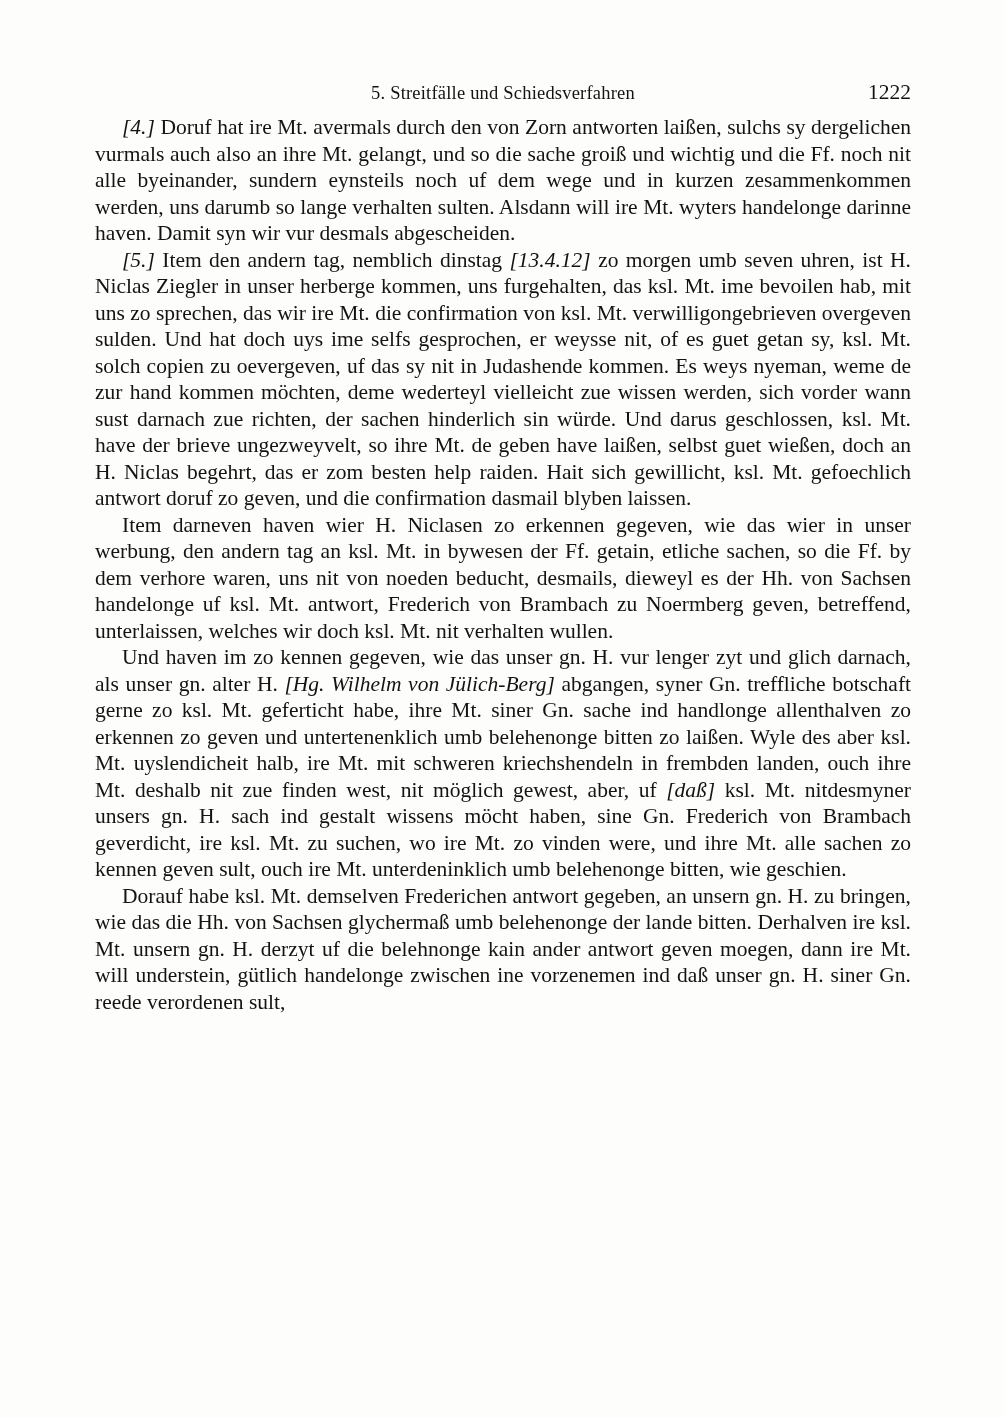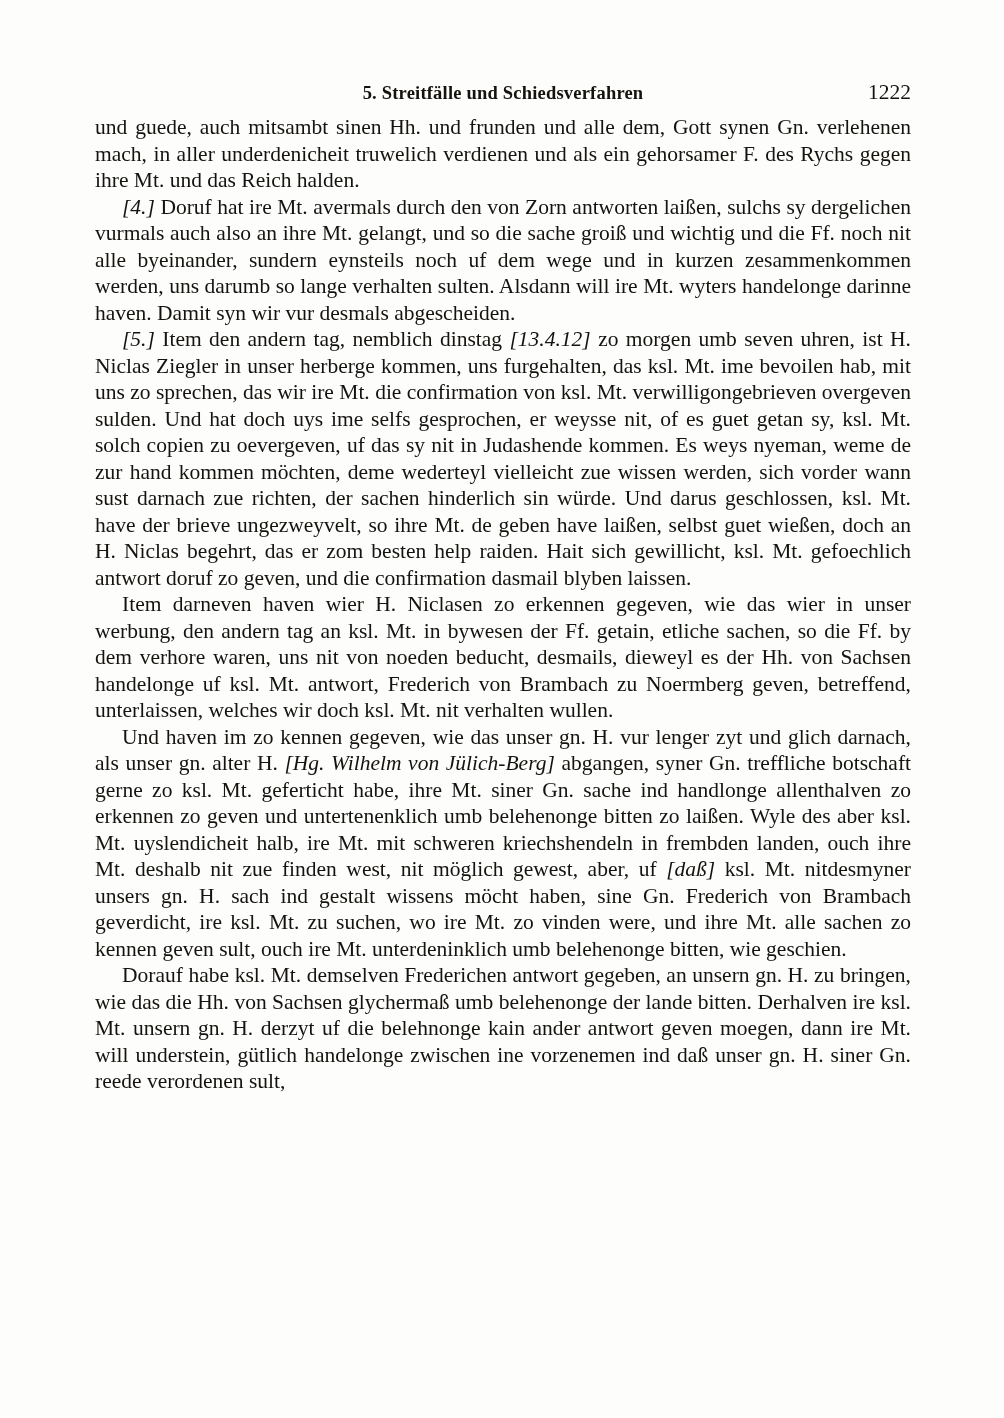--- a/index.html
+++ b/index.html
@@ -25,21 +25,20 @@
     display: grid;
     grid-template-columns: 1fr auto 1fr;
     align-items: baseline;
   }
   .running-head {
     grid-column: 2;
     text-align: center;
     font-size: 18.5px;
     letter-spacing: 0.2px;
     white-space: nowrap;
-    font-weight: bold;
   }
   .page-number {
     grid-column: 3;
     text-align: right;
     font-size: 21.5px;
   }
   .text-block {
     position: absolute;
     top: 114px;
     left: 95px;
@@ -62,20 +61,19 @@
 </style>
 </head>
 <body>
 
 <div class="page">
   <div class="page-header">
     <span class="running-head">5. Streitfälle und Schiedsverfahren</span>
     <span class="page-number">1222</span>
   </div>
   <div class="text-block" id="text-block">
-      <p class="para"><span class="">und guede, auch mitsambt sinen Hh. und frunden und alle dem, Gott synen Gn. verlehenen mach, in aller underdenicheit truwelich verdienen und als ein gehorsamer F. des Rychs gegen ihre Mt. und das Reich halden.</span></p>
       <p class="para indent"><span class="italic">[4.] </span><span class="">Doruf hat ire Mt. avermals durch den von Zorn antworten laißen, sulchs sy dergelichen vurmals auch also an ihre Mt. gelangt, und so die sache groiß und wichtig und die Ff. noch nit alle byeinander, sundern eynsteils noch uf dem wege und in kurzen zesammenkommen werden, uns darumb so lange verhalten sulten. Alsdann will ire Mt. wyters handelonge darinne haven. Damit syn wir vur desmals abgescheiden.</span></p>
       <p class="para indent"><span class="italic">[5.] </span><span class="">Item den andern tag, nemblich dinstag </span><span class="italic">[13.4.12]</span><span class=""> zo morgen umb seven uhren, ist H. Niclas Ziegler in unser herberge kommen, uns furgehalten, das ksl. Mt. ime bevoilen hab, mit uns zo sprechen, das wir ire Mt. die confirmation von ksl. Mt. verwilligongebrieven overgeven sulden. Und hat doch uys ime selfs gesprochen, er weysse nit, of es guet getan sy, ksl. Mt. solch copien zu oevergeven, uf das sy nit in Judashende kommen. Es weys nyeman, weme de zur hand kommen möchten, deme wederteyl vielleicht zue wissen werden, sich vorder wann sust darnach zue richten, der sachen hinderlich sin würde. Und darus geschlossen, ksl. Mt. have der brieve ungezweyvelt, so ihre Mt. de geben have laißen, selbst guet wießen, doch an H. Niclas begehrt, das er zom besten help raiden. Hait sich gewillicht, ksl. Mt. gefoechlich antwort doruf zo geven, und die confirmation dasmail blyben laissen.</span></p>
       <p class="para indent"><span class="">Item darneven haven wier H. Niclasen zo erkennen gegeven, wie das wier in unser werbung, den andern tag an ksl. Mt. in bywesen der Ff. getain, etliche sachen, so die Ff. by dem verhore waren, uns nit von noeden beducht, desmails, dieweyl es der Hh. von Sachsen handelonge uf ksl. Mt. antwort, Frederich von Brambach zu Noermberg geven, betreffend, unterlaissen, welches wir doch ksl. Mt. nit verhalten wullen.</span></p>
       <p class="para indent"><span class="">Und haven im zo kennen gegeven, wie das unser gn. H. vur lenger zyt und glich darnach, als unser gn. alter H. </span><span class="italic">[Hg. Wilhelm von Jülich-Berg]</span><span class=""> abgangen, syner Gn. treffliche botschaft gerne zo ksl. Mt. geferticht habe, ihre Mt. siner Gn. sache ind handlonge allenthalven zo erkennen zo geven und untertenenklich umb belehenonge bitten zo laißen. Wyle des aber ksl. Mt. uyslendicheit halb, ire Mt. mit schweren kriechshendeln in frembden landen, ouch ihre Mt. deshalb nit zue finden west, nit möglich gewest, aber, uf </span><span class="italic">[daß]</span><span class=""> ksl. Mt. nitdesmyner unsers gn. H. sach ind gestalt wissens möcht haben, sine Gn. Frederich von Brambach geverdicht, ire ksl. Mt. zu suchen, wo ire Mt. zo vinden were, und ihre Mt. alle sachen zo kennen geven sult, ouch ire Mt. unterdeninklich umb belehenonge bitten, wie geschien.</span></p>
       <p class="para indent"><span class="">Dorauf habe ksl. Mt. demselven Frederichen antwort gegeben, an unsern gn. H. zu bringen, wie das die Hh. von Sachsen glychermaß umb belehenonge der lande bitten. Derhalven ire ksl. Mt. unsern gn. H. derzyt uf die belehnonge kain ander antwort geven moegen, dann ire Mt. will understein, gütlich handelonge zwischen ine vorzenemen ind daß unser gn. H. siner Gn. reede verordenen sult,</span></p>
     </div>
 </div>
 
 </body></html>

